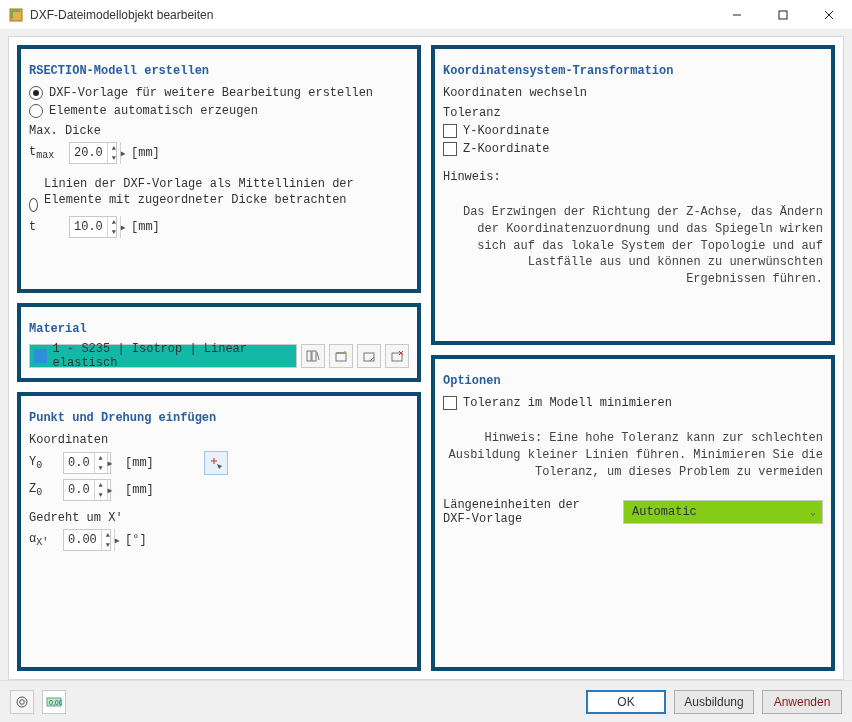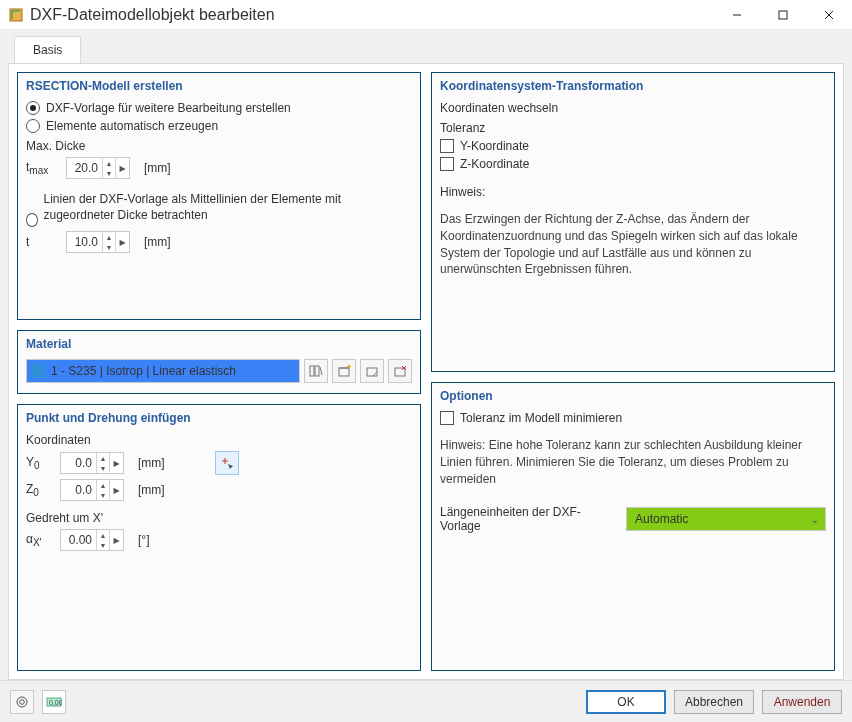--- a/index.html
+++ b/index.html
@@ -18,21 +18,21 @@
     align-items: center;
     padding: 0 0 0 8px;
     background: #fff;
     border-bottom: 1px solid #eee;
   }
   .titlebar .appicon {
     width: 16px; height: 16px;
     margin-right: 6px;
     display: inline-flex; align-items: center; justify-content: center;
   }
-  .titlebar .title { flex: 1; font-size: 16px; }
+  .titlebar .title { flex: 1; font-size: 12px; }
   .winbtns { display: flex; }
   .winbtn {
     width: 46px; height: 30px;
     display: flex; align-items: center; justify-content: center;
     font-size: 10px;
     color: #222;
   }
   .winbtn svg { stroke: #222; }
   .body {
     background: #f0f0f0;
@@ -57,23 +57,24 @@
   .tabcontent {
     flex: 1;
     background: #fff;
     border: 1px solid #d8d8d8;
     display: flex;
     gap: 10px;
     padding: 8px;
   }
   .col { flex: 1; display: flex; flex-direction: column; gap: 10px; }
   .panel {
-    border: 1px solid #0c4a6e;
+    border: 4px solid #0c4a6e;
     background: #fbfbfb;
-    padding: 6px 8px 10px 8px;
+    padding: 15px 8px 10px 8px;
+    font-family: Liberation Mono, monospace;
   }
   .panel-title {
     color: #2a5e9e;
     font-weight: 600;
     font-size: 12px;
     margin-bottom: 8px;
   }
   .row { display: flex; align-items: center; gap: 6px; margin: 4px 0; }
   .radio {
     width: 14px; height: 14px; border: 1px solid #555; border-radius: 50%;
@@ -85,56 +86,56 @@
   }
   .checkbox {
     width: 14px; height: 14px; border: 1px solid #555;
     background: #fff; display: inline-block;
   }
   .subscript { font-size: 10px; vertical-align: sub; }
   .label { color: #333; }
   .numfield {
     display: inline-flex; align-items: center;
     border: 1px solid #c9c9c9; background: #fff;
-    height: 22px; width: 64px;
+    height: 22px; width: 48px;
   }
   .numfield .val {
     flex: 1; text-align: right; padding: 0 4px; font-size: 12px;
   }
   .stepper {
     display: flex; flex-direction: column; border-left: 1px solid #d4d4d4;
   }
   .stepbtn {
     width: 12px; height: 10px; display:flex; align-items:center; justify-content:center;
     font-size: 7px; color:#555;
   }
   .playbtn {
     width: 14px; height: 22px; display:flex; align-items:center; justify-content:center;
     border-left:1px solid #d4d4d4; color:#555; font-size:8px;
   }
   .unit { margin-left: 4px; }
   .matbox {
     display: flex; align-items: center; gap: 6px;
-    border: 1px solid #c9c9c9; background: #3b82f6; height: 24px;
+    border: 1px solid #c9c9c9; background: #14b8a6; height: 24px;
     padding: 0 4px;
   }
   .matcolor { width: 14px; height: 14px; background: #2f8fd9; }
   .matbar { display: flex; gap: 4px; align-items: center; }
   .iconbtn {
     width: 24px; height: 24px; border: 1px solid #c9c9c9; background: #f6f6f6;
     display:flex; align-items:center; justify-content:center;
   }
   .iconbtn svg { stroke:#777; fill:none; }
   .coordpick {
     width: 24px; height: 24px; border:1px solid #9fc5e8; background:#e6f2fb;
     display:flex; align-items:center; justify-content:center; color:#c0392b;
     font-size: 13px;
   }
   .subhead { color:#333; margin: 6px 0 4px 0; font-weight:400; }
-  .hint { color:#444; line-height: 1.4; margin-top:12px; }
+  .hint { color:#444; line-height: 1.4; margin-top:20px;text-align:right; }
   .select {
     border: 1px solid #c9c9c9; background:#84cc16; height: 24px;
     display:flex; align-items:center; justify-content:space-between;
     padding: 0 6px 0 8px; min-width: 200px;
   }
   .select .chev { font-size: 10px; color:#555; }
   .footer {
     height: 42px;
     background:#f0f0f0;
     border-top:1px solid #ddd;
@@ -184,23 +185,20 @@
     <div class="winbtn">
       <svg width="10" height="10">
           <line x1="1" y1="1" x2="9" y2="9" stroke-width="1"></line>
           <line x1="9" y1="1" x2="1" y2="9" stroke-width="1"></line>
         </svg>
     </div>
   </div>
 </div>
 
 <div class="body">
-  <div class="tabstrip">
-    <div class="tab">Basis</div>
-  </div>
   <div class="tabcontent">
 
     <div class="col">
 
       <div class="panel" style="min-height:248px;">
         <div class="panel-title">RSECTION-Modell erstellen</div>
 
         <div class="row">
           <span class="radio checked"></span>
           <span class="label">DXF-Vorlage für weitere Bearbeitung erstellen</span>
@@ -388,18 +386,18 @@
     <svg width="16" height="14" viewBox="0 0 16 14">
         <rect x="1" y="3" width="14" height="8" fill="#bdebc4" stroke="#5a9"></rect>
         <text x="3" y="10" font-size="7" fill="#257" font-family="Arial">0,00</text>
       </svg>
   </div>
   <div class="spacer"></div>
   <div class="dlgbtn primary">
       <span>OK</span>
     </div>
   <div class="dlgbtn">
-      <span>Abbrechen</span>
+      <span>Ausbildung</span>
     </div>
   <div class="dlgbtn disabled">
       <span>Anwenden</span>
     </div>
 </div>
 
 </body></html>

